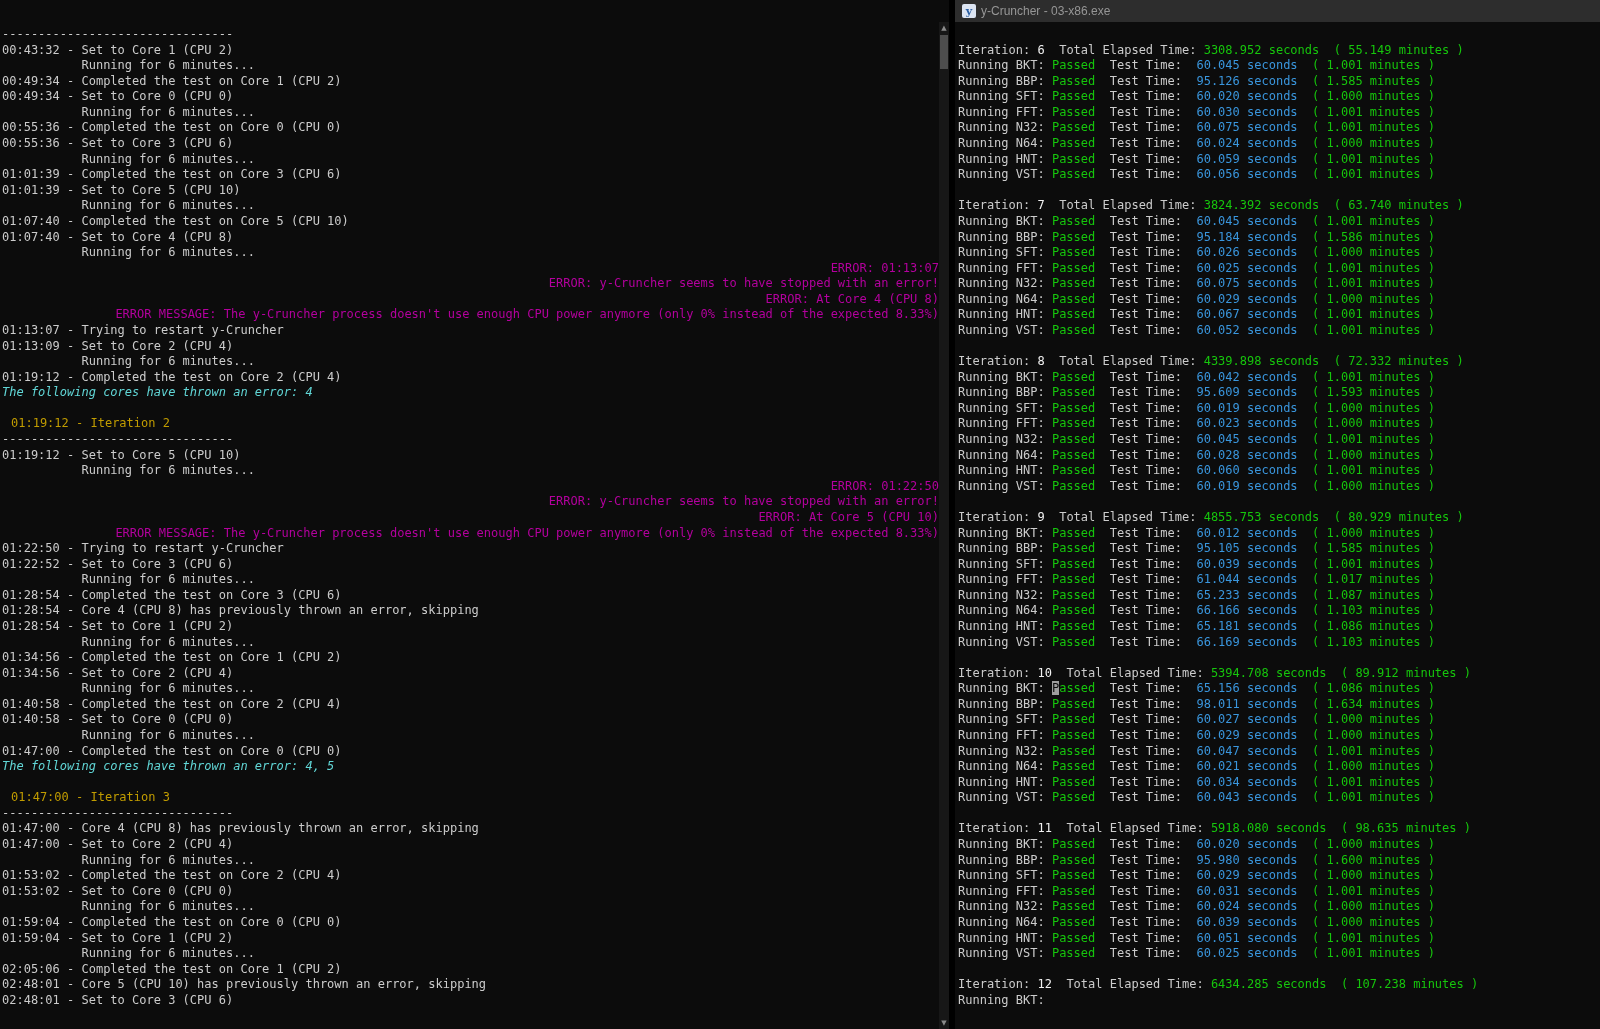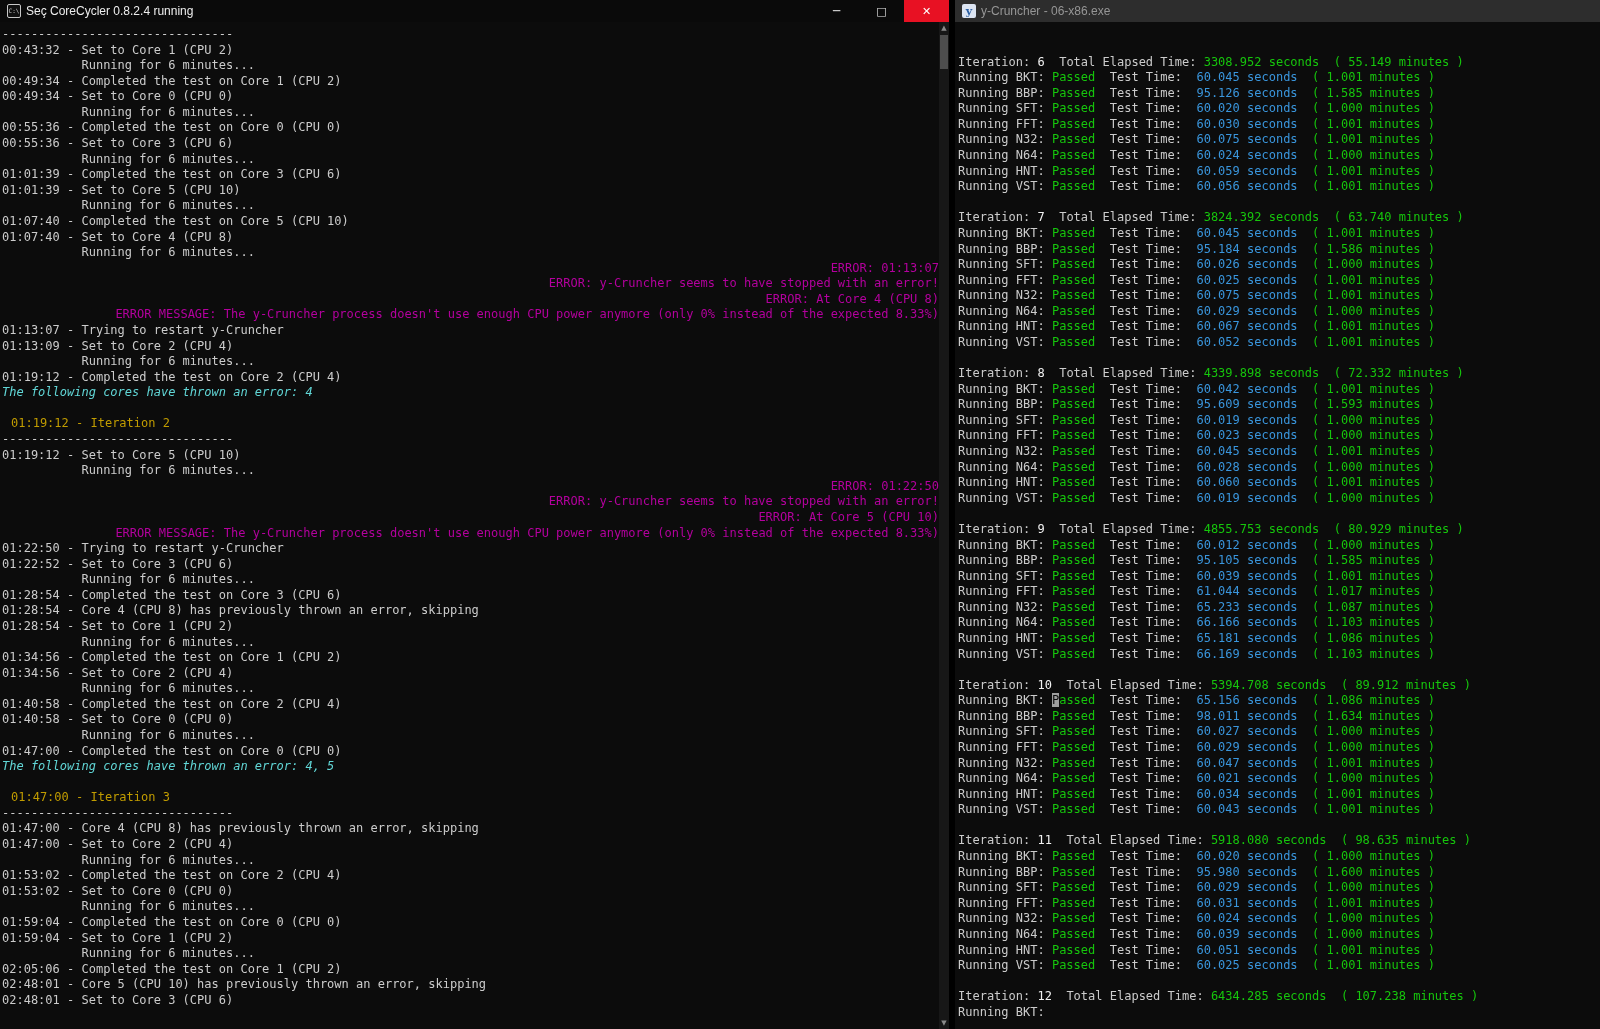--- a/index.html
+++ b/index.html
@@ -28,21 +28,21 @@
     color:#E6E6E6;font-family:"DejaVu Sans",sans-serif;font-size:11px;}
   .btn.min{font-size:12px;}
   .btn.max{font-size:11px;}
   .btn.close{background:var(--close-red);color:#FFFFFF;font-size:11px;}
 
   .console{position:absolute;top:22px;bottom:0;overflow:hidden;
     font-family:"DejaVu Sans Mono","Liberation Mono",monospace;
     font-size:12px;line-height:15.58px;white-space:pre;color:var(--fg);
     padding-top:5px;}
   .left .console{left:2px;right:10px;}
-  .right .console{left:3px;right:4px;margin-top:12px;}
+  .right .console{left:3px;right:4px;}
   .ln{min-height:15.58px;}
   .t-magenta{color:var(--magenta);text-align:right;}
   .t-cyan{color:var(--cyan);font-style:italic;}
   .t-yellow{color:var(--yellow);margin-left:9px;}
   .t-green{color:var(--green);}
   .t-blue{color:var(--blue);text-align:center;}
   .t-white{color:var(--white);}
   .cursor{background:#9E9E9E;color:#0C0C0C;}
 
   .scrollbar{position:absolute;top:22px;bottom:0;right:0;width:10px;background:#171717;}
@@ -51,38 +51,29 @@
   .sb-arrow.up{top:0;}
   .sb-arrow.down{bottom:0;}
   .sb-thumb{position:absolute;left:1px;right:1px;top:13px;height:34px;background:#4D4D4D;}
 </style>
 </head>
 <body>
 
 <div>
 
   <div class="window left">
-    <div class="titlebar">
-      <span class="tb-icon console-glyph">C:\</span>
-      <span class="title">Seç CoreCycler 0.8.2.4 running</span>
-      <div class="tb-buttons">
-        <div class="btn min">─</div>
-        <div class="btn max">□</div>
-        <div class="btn close">✕</div>
-      </div>
-    </div>
     <div class="console" id="left-log"><div class="ln">--------------------------------</div><div class="ln">00:43:32 - Set to Core 1 (CPU 2)</div><div class="ln">           Running for 6 minutes...</div><div class="ln">00:49:34 - Completed the test on Core 1 (CPU 2)</div><div class="ln">00:49:34 - Set to Core 0 (CPU 0)</div><div class="ln">           Running for 6 minutes...</div><div class="ln">00:55:36 - Completed the test on Core 0 (CPU 0)</div><div class="ln">00:55:36 - Set to Core 3 (CPU 6)</div><div class="ln">           Running for 6 minutes...</div><div class="ln">01:01:39 - Completed the test on Core 3 (CPU 6)</div><div class="ln">01:01:39 - Set to Core 5 (CPU 10)</div><div class="ln">           Running for 6 minutes...</div><div class="ln">01:07:40 - Completed the test on Core 5 (CPU 10)</div><div class="ln">01:07:40 - Set to Core 4 (CPU 8)</div><div class="ln">           Running for 6 minutes...</div><div class="ln t-magenta">ERROR: 01:13:07</div><div class="ln t-magenta">ERROR: y-Cruncher seems to have stopped with an error!</div><div class="ln t-magenta">ERROR: At Core 4 (CPU 8)</div><div class="ln t-magenta">ERROR MESSAGE: The y-Cruncher process doesn't use enough CPU power anymore (only 0% instead of the expected 8.33%)</div><div class="ln">01:13:07 - Trying to restart y-Cruncher</div><div class="ln">01:13:09 - Set to Core 2 (CPU 4)</div><div class="ln">           Running for 6 minutes...</div><div class="ln">01:19:12 - Completed the test on Core 2 (CPU 4)</div><div class="ln t-cyan">The following cores have thrown an error: 4</div><div class="ln">&nbsp;</div><div class="ln t-yellow">01:19:12 - Iteration 2</div><div class="ln">--------------------------------</div><div class="ln">01:19:12 - Set to Core 5 (CPU 10)</div><div class="ln">           Running for 6 minutes...</div><div class="ln t-magenta">ERROR: 01:22:50</div><div class="ln t-magenta">ERROR: y-Cruncher seems to have stopped with an error!</div><div class="ln t-magenta">ERROR: At Core 5 (CPU 10)</div><div class="ln t-magenta">ERROR MESSAGE: The y-Cruncher process doesn't use enough CPU power anymore (only 0% instead of the expected 8.33%)</div><div class="ln">01:22:50 - Trying to restart y-Cruncher</div><div class="ln">01:22:52 - Set to Core 3 (CPU 6)</div><div class="ln">           Running for 6 minutes...</div><div class="ln">01:28:54 - Completed the test on Core 3 (CPU 6)</div><div class="ln">01:28:54 - Core 4 (CPU 8) has previously thrown an error, skipping</div><div class="ln">01:28:54 - Set to Core 1 (CPU 2)</div><div class="ln">           Running for 6 minutes...</div><div class="ln">01:34:56 - Completed the test on Core 1 (CPU 2)</div><div class="ln">01:34:56 - Set to Core 2 (CPU 4)</div><div class="ln">           Running for 6 minutes...</div><div class="ln">01:40:58 - Completed the test on Core 2 (CPU 4)</div><div class="ln">01:40:58 - Set to Core 0 (CPU 0)</div><div class="ln">           Running for 6 minutes...</div><div class="ln">01:47:00 - Completed the test on Core 0 (CPU 0)</div><div class="ln t-cyan">The following cores have thrown an error: 4, 5</div><div class="ln">&nbsp;</div><div class="ln t-yellow">01:47:00 - Iteration 3</div><div class="ln">--------------------------------</div><div class="ln">01:47:00 - Core 4 (CPU 8) has previously thrown an error, skipping</div><div class="ln">01:47:00 - Set to Core 2 (CPU 4)</div><div class="ln">           Running for 6 minutes...</div><div class="ln">01:53:02 - Completed the test on Core 2 (CPU 4)</div><div class="ln">01:53:02 - Set to Core 0 (CPU 0)</div><div class="ln">           Running for 6 minutes...</div><div class="ln">01:59:04 - Completed the test on Core 0 (CPU 0)</div><div class="ln">01:59:04 - Set to Core 1 (CPU 2)</div><div class="ln">           Running for 6 minutes...</div><div class="ln">02:05:06 - Completed the test on Core 1 (CPU 2)</div><div class="ln">02:48:01 - Core 5 (CPU 10) has previously thrown an error, skipping</div><div class="ln">02:48:01 - Set to Core 3 (CPU 6)</div></div>
     <div class="scrollbar">
       <div class="sb-arrow up">▲</div>
       <div class="sb-thumb"></div>
       <div class="sb-arrow down">▼</div>
     </div>
   </div>
 
   <div class="window right">
     <div class="titlebar">
       <span class="tb-icon ycr-glyph">y</span>
-      <span class="title">y-Cruncher - 06-x86.exe</span>
+      <span class="title">y-Cruncher - 03-x86.exe</span>
     </div>
     <div class="console" id="right-log"><div class="ln"><span>&nbsp;</span></div><div class="ln"><span>Iteration: </span><span class="t-white">6</span><span>  Total Elapsed Time: </span><span class="t-green">3308.952 seconds  ( 55.149 minutes )</span></div><div class="ln"><span>Running BKT: </span><span class="t-green">Passed</span><span>  Test Time:  </span><span class="t-blue">60.045 seconds</span><span>  </span><span class="t-green">( 1.001 minutes )</span></div><div class="ln"><span>Running BBP: </span><span class="t-green">Passed</span><span>  Test Time:  </span><span class="t-blue">95.126 seconds</span><span>  </span><span class="t-green">( 1.585 minutes )</span></div><div class="ln"><span>Running SFT: </span><span class="t-green">Passed</span><span>  Test Time:  </span><span class="t-blue">60.020 seconds</span><span>  </span><span class="t-green">( 1.000 minutes )</span></div><div class="ln"><span>Running FFT: </span><span class="t-green">Passed</span><span>  Test Time:  </span><span class="t-blue">60.030 seconds</span><span>  </span><span class="t-green">( 1.001 minutes )</span></div><div class="ln"><span>Running N32: </span><span class="t-green">Passed</span><span>  Test Time:  </span><span class="t-blue">60.075 seconds</span><span>  </span><span class="t-green">( 1.001 minutes )</span></div><div class="ln"><span>Running N64: </span><span class="t-green">Passed</span><span>  Test Time:  </span><span class="t-blue">60.024 seconds</span><span>  </span><span class="t-green">( 1.000 minutes )</span></div><div class="ln"><span>Running HNT: </span><span class="t-green">Passed</span><span>  Test Time:  </span><span class="t-blue">60.059 seconds</span><span>  </span><span class="t-green">( 1.001 minutes )</span></div><div class="ln"><span>Running VST: </span><span class="t-green">Passed</span><span>  Test Time:  </span><span class="t-blue">60.056 seconds</span><span>  </span><span class="t-green">( 1.001 minutes )</span></div><div class="ln"><span>&nbsp;</span></div><div class="ln"><span>Iteration: </span><span class="t-white">7</span><span>  Total Elapsed Time: </span><span class="t-green">3824.392 seconds  ( 63.740 minutes )</span></div><div class="ln"><span>Running BKT: </span><span class="t-green">Passed</span><span>  Test Time:  </span><span class="t-blue">60.045 seconds</span><span>  </span><span class="t-green">( 1.001 minutes )</span></div><div class="ln"><span>Running BBP: </span><span class="t-green">Passed</span><span>  Test Time:  </span><span class="t-blue">95.184 seconds</span><span>  </span><span class="t-green">( 1.586 minutes )</span></div><div class="ln"><span>Running SFT: </span><span class="t-green">Passed</span><span>  Test Time:  </span><span class="t-blue">60.026 seconds</span><span>  </span><span class="t-green">( 1.000 minutes )</span></div><div class="ln"><span>Running FFT: </span><span class="t-green">Passed</span><span>  Test Time:  </span><span class="t-blue">60.025 seconds</span><span>  </span><span class="t-green">( 1.001 minutes )</span></div><div class="ln"><span>Running N32: </span><span class="t-green">Passed</span><span>  Test Time:  </span><span class="t-blue">60.075 seconds</span><span>  </span><span class="t-green">( 1.001 minutes )</span></div><div class="ln"><span>Running N64: </span><span class="t-green">Passed</span><span>  Test Time:  </span><span class="t-blue">60.029 seconds</span><span>  </span><span class="t-green">( 1.000 minutes )</span></div><div class="ln"><span>Running HNT: </span><span class="t-green">Passed</span><span>  Test Time:  </span><span class="t-blue">60.067 seconds</span><span>  </span><span class="t-green">( 1.001 minutes )</span></div><div class="ln"><span>Running VST: </span><span class="t-green">Passed</span><span>  Test Time:  </span><span class="t-blue">60.052 seconds</span><span>  </span><span class="t-green">( 1.001 minutes )</span></div><div class="ln"><span>&nbsp;</span></div><div class="ln"><span>Iteration: </span><span class="t-white">8</span><span>  Total Elapsed Time: </span><span class="t-green">4339.898 seconds  ( 72.332 minutes )</span></div><div class="ln"><span>Running BKT: </span><span class="t-green">Passed</span><span>  Test Time:  </span><span class="t-blue">60.042 seconds</span><span>  </span><span class="t-green">( 1.001 minutes )</span></div><div class="ln"><span>Running BBP: </span><span class="t-green">Passed</span><span>  Test Time:  </span><span class="t-blue">95.609 seconds</span><span>  </span><span class="t-green">( 1.593 minutes )</span></div><div class="ln"><span>Running SFT: </span><span class="t-green">Passed</span><span>  Test Time:  </span><span class="t-blue">60.019 seconds</span><span>  </span><span class="t-green">( 1.000 minutes )</span></div><div class="ln"><span>Running FFT: </span><span class="t-green">Passed</span><span>  Test Time:  </span><span class="t-blue">60.023 seconds</span><span>  </span><span class="t-green">( 1.000 minutes )</span></div><div class="ln"><span>Running N32: </span><span class="t-green">Passed</span><span>  Test Time:  </span><span class="t-blue">60.045 seconds</span><span>  </span><span class="t-green">( 1.001 minutes )</span></div><div class="ln"><span>Running N64: </span><span class="t-green">Passed</span><span>  Test Time:  </span><span class="t-blue">60.028 seconds</span><span>  </span><span class="t-green">( 1.000 minutes )</span></div><div class="ln"><span>Running HNT: </span><span class="t-green">Passed</span><span>  Test Time:  </span><span class="t-blue">60.060 seconds</span><span>  </span><span class="t-green">( 1.001 minutes )</span></div><div class="ln"><span>Running VST: </span><span class="t-green">Passed</span><span>  Test Time:  </span><span class="t-blue">60.019 seconds</span><span>  </span><span class="t-green">( 1.000 minutes )</span></div><div class="ln"><span>&nbsp;</span></div><div class="ln"><span>Iteration: </span><span class="t-white">9</span><span>  Total Elapsed Time: </span><span class="t-green">4855.753 seconds  ( 80.929 minutes )</span></div><div class="ln"><span>Running BKT: </span><span class="t-green">Passed</span><span>  Test Time:  </span><span class="t-blue">60.012 seconds</span><span>  </span><span class="t-green">( 1.000 minutes )</span></div><div class="ln"><span>Running BBP: </span><span class="t-green">Passed</span><span>  Test Time:  </span><span class="t-blue">95.105 seconds</span><span>  </span><span class="t-green">( 1.585 minutes )</span></div><div class="ln"><span>Running SFT: </span><span class="t-green">Passed</span><span>  Test Time:  </span><span class="t-blue">60.039 seconds</span><span>  </span><span class="t-green">( 1.001 minutes )</span></div><div class="ln"><span>Running FFT: </span><span class="t-green">Passed</span><span>  Test Time:  </span><span class="t-blue">61.044 seconds</span><span>  </span><span class="t-green">( 1.017 minutes )</span></div><div class="ln"><span>Running N32: </span><span class="t-green">Passed</span><span>  Test Time:  </span><span class="t-blue">65.233 seconds</span><span>  </span><span class="t-green">( 1.087 minutes )</span></div><div class="ln"><span>Running N64: </span><span class="t-green">Passed</span><span>  Test Time:  </span><span class="t-blue">66.166 seconds</span><span>  </span><span class="t-green">( 1.103 minutes )</span></div><div class="ln"><span>Running HNT: </span><span class="t-green">Passed</span><span>  Test Time:  </span><span class="t-blue">65.181 seconds</span><span>  </span><span class="t-green">( 1.086 minutes )</span></div><div class="ln"><span>Running VST: </span><span class="t-green">Passed</span><span>  Test Time:  </span><span class="t-blue">66.169 seconds</span><span>  </span><span class="t-green">( 1.103 minutes )</span></div><div class="ln"><span>&nbsp;</span></div><div class="ln"><span>Iteration: </span><span class="t-white">10</span><span>  Total Elapsed Time: </span><span class="t-green">5394.708 seconds  ( 89.912 minutes )</span></div><div class="ln"><span>Running BKT: </span><span class="t-green cursor">P</span><span class="t-green">assed</span><span>  Test Time:  </span><span class="t-blue">65.156 seconds</span><span>  </span><span class="t-green">( 1.086 minutes )</span></div><div class="ln"><span>Running BBP: </span><span class="t-green">Passed</span><span>  Test Time:  </span><span class="t-blue">98.011 seconds</span><span>  </span><span class="t-green">( 1.634 minutes )</span></div><div class="ln"><span>Running SFT: </span><span class="t-green">Passed</span><span>  Test Time:  </span><span class="t-blue">60.027 seconds</span><span>  </span><span class="t-green">( 1.000 minutes )</span></div><div class="ln"><span>Running FFT: </span><span class="t-green">Passed</span><span>  Test Time:  </span><span class="t-blue">60.029 seconds</span><span>  </span><span class="t-green">( 1.000 minutes )</span></div><div class="ln"><span>Running N32: </span><span class="t-green">Passed</span><span>  Test Time:  </span><span class="t-blue">60.047 seconds</span><span>  </span><span class="t-green">( 1.001 minutes )</span></div><div class="ln"><span>Running N64: </span><span class="t-green">Passed</span><span>  Test Time:  </span><span class="t-blue">60.021 seconds</span><span>  </span><span class="t-green">( 1.000 minutes )</span></div><div class="ln"><span>Running HNT: </span><span class="t-green">Passed</span><span>  Test Time:  </span><span class="t-blue">60.034 seconds</span><span>  </span><span class="t-green">( 1.001 minutes )</span></div><div class="ln"><span>Running VST: </span><span class="t-green">Passed</span><span>  Test Time:  </span><span class="t-blue">60.043 seconds</span><span>  </span><span class="t-green">( 1.001 minutes )</span></div><div class="ln"><span>&nbsp;</span></div><div class="ln"><span>Iteration: </span><span class="t-white">11</span><span>  Total Elapsed Time: </span><span class="t-green">5918.080 seconds  ( 98.635 minutes )</span></div><div class="ln"><span>Running BKT: </span><span class="t-green">Passed</span><span>  Test Time:  </span><span class="t-blue">60.020 seconds</span><span>  </span><span class="t-green">( 1.000 minutes )</span></div><div class="ln"><span>Running BBP: </span><span class="t-green">Passed</span><span>  Test Time:  </span><span class="t-blue">95.980 seconds</span><span>  </span><span class="t-green">( 1.600 minutes )</span></div><div class="ln"><span>Running SFT: </span><span class="t-green">Passed</span><span>  Test Time:  </span><span class="t-blue">60.029 seconds</span><span>  </span><span class="t-green">( 1.000 minutes )</span></div><div class="ln"><span>Running FFT: </span><span class="t-green">Passed</span><span>  Test Time:  </span><span class="t-blue">60.031 seconds</span><span>  </span><span class="t-green">( 1.001 minutes )</span></div><div class="ln"><span>Running N32: </span><span class="t-green">Passed</span><span>  Test Time:  </span><span class="t-blue">60.024 seconds</span><span>  </span><span class="t-green">( 1.000 minutes )</span></div><div class="ln"><span>Running N64: </span><span class="t-green">Passed</span><span>  Test Time:  </span><span class="t-blue">60.039 seconds</span><span>  </span><span class="t-green">( 1.000 minutes )</span></div><div class="ln"><span>Running HNT: </span><span class="t-green">Passed</span><span>  Test Time:  </span><span class="t-blue">60.051 seconds</span><span>  </span><span class="t-green">( 1.001 minutes )</span></div><div class="ln"><span>Running VST: </span><span class="t-green">Passed</span><span>  Test Time:  </span><span class="t-blue">60.025 seconds</span><span>  </span><span class="t-green">( 1.001 minutes )</span></div><div class="ln"><span>&nbsp;</span></div><div class="ln"><span>Iteration: </span><span class="t-white">12</span><span>  Total Elapsed Time: </span><span class="t-green">6434.285 seconds  ( 107.238 minutes )</span></div><div class="ln"><span>Running BKT:</span></div></div>
   </div>
 
 </div>
 
 </body></html>

